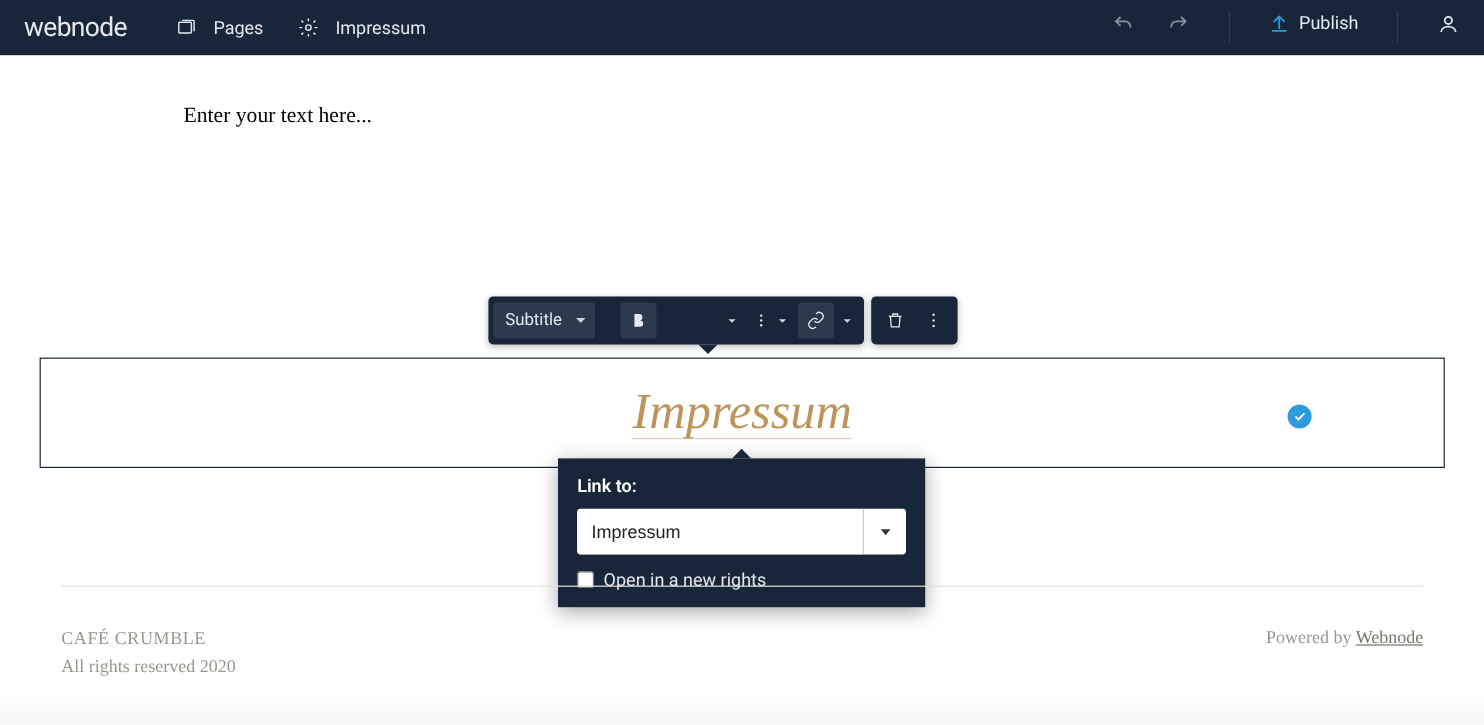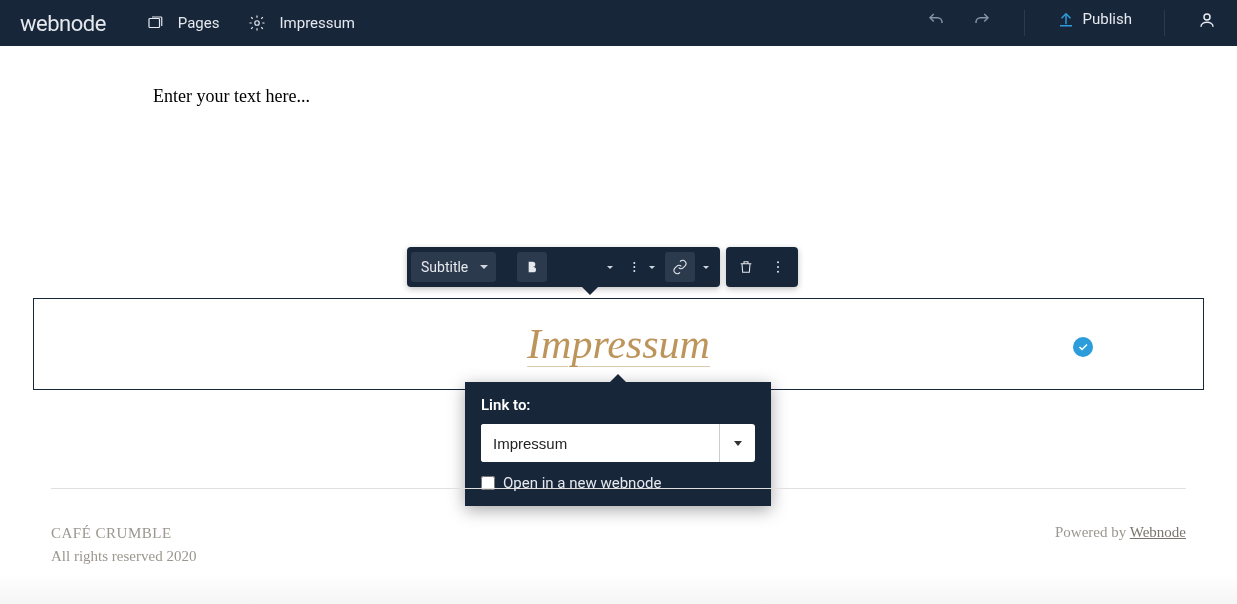--- a/index.html
+++ b/index.html
@@ -395,21 +395,21 @@
 <div class="link-popup">
   <div class="link-label">Link to:</div>
   <div class="link-input-wrap">
     <input class="link-input" type="text" value="Impressum" style="">
     <div class="link-dd">
         <span class="tb-caret"></span>
       </div>
   </div>
   <label class="link-check">
     <input type="checkbox" style="">
-    <span>Open in a new webnode</span>
+    <span>Open in a new rights</span>
   </label>
 </div>
 
 <div class="footer-divider"></div>
 <div class="footer-left">
   <div class="brand">CAFÉ CRUMBLE</div>
   <div>All rights reserved 2020</div>
 </div>
 <div class="footer-right">
   <span>Powered by </span><a>Webnode</a>

